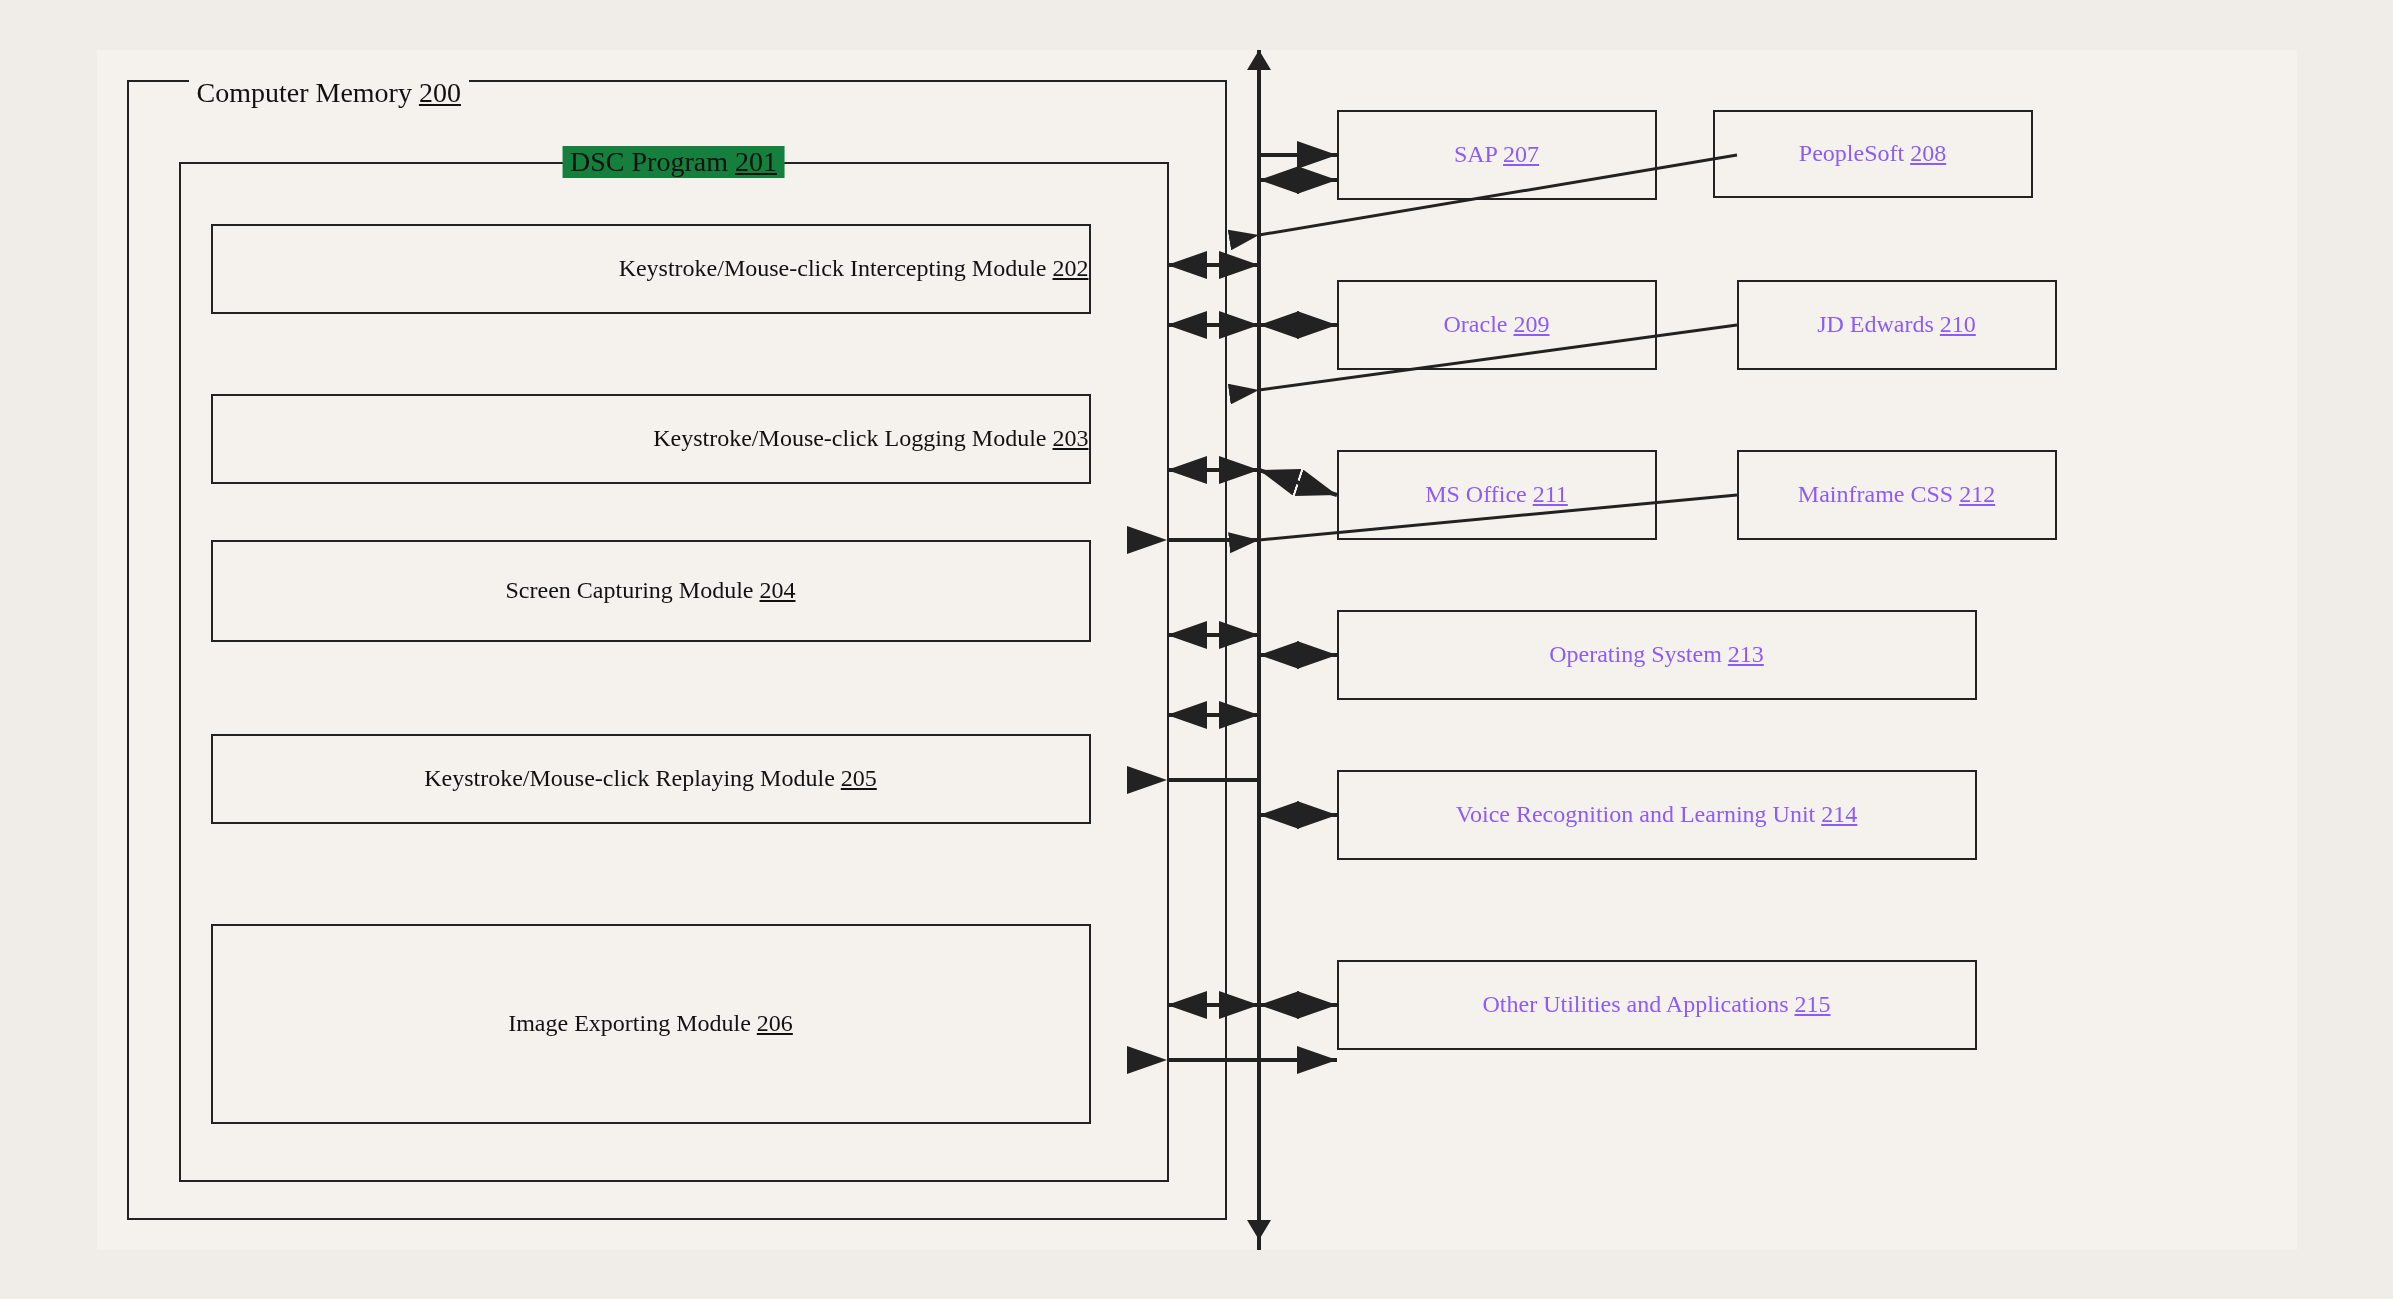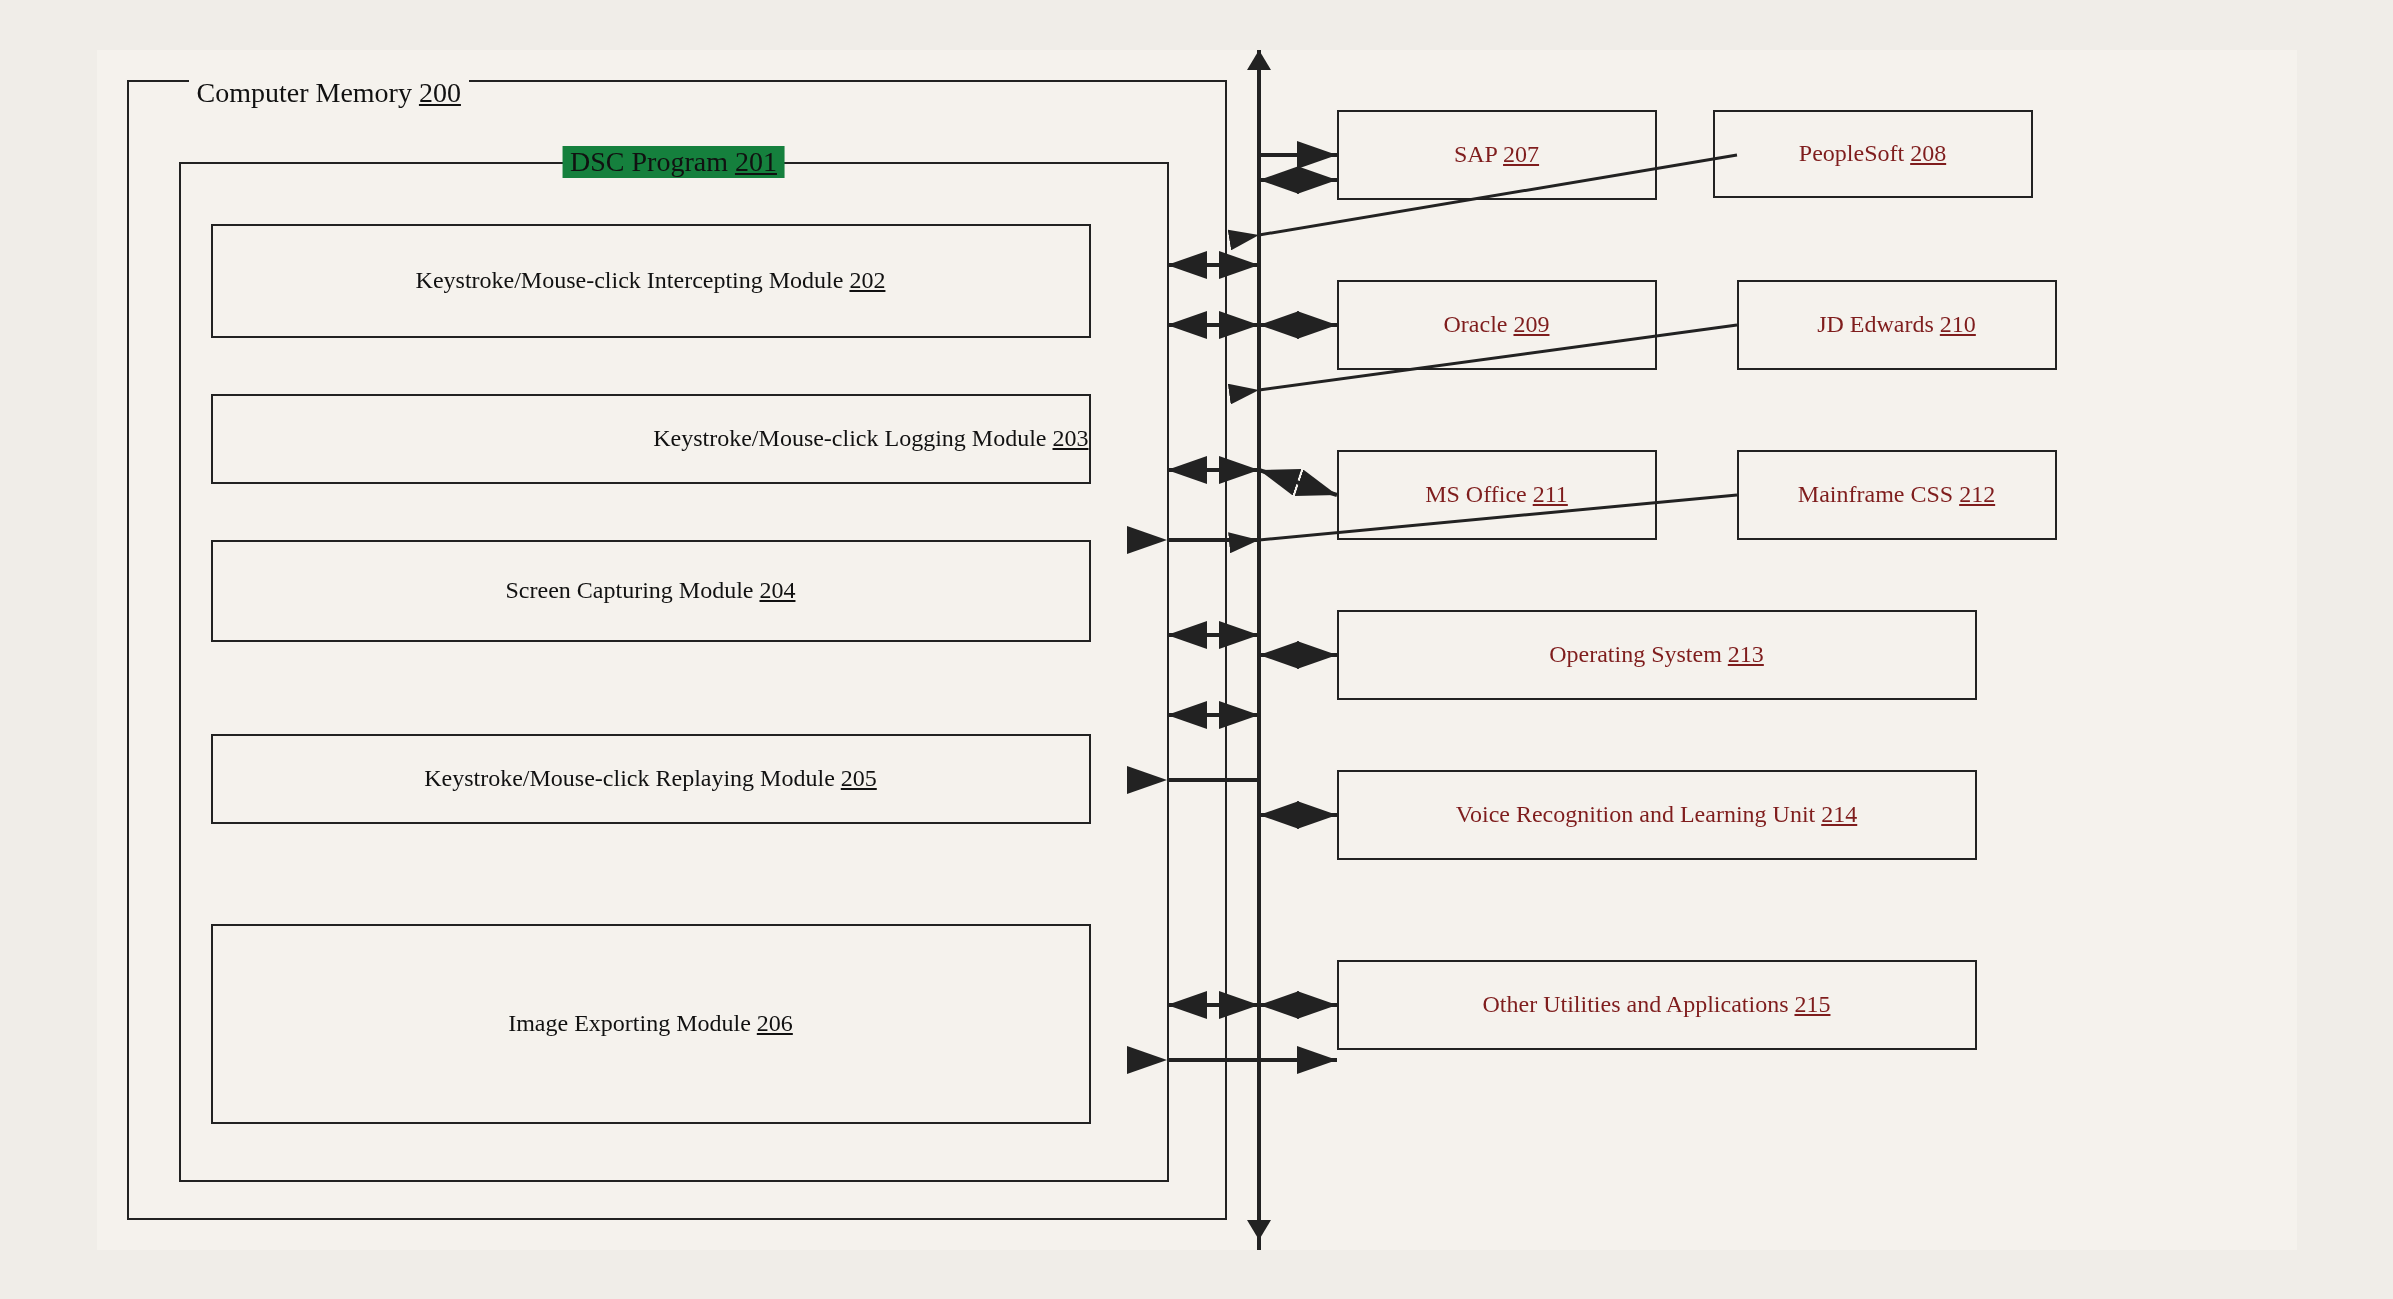--- a/index.html
+++ b/index.html
@@ -65,42 +65,42 @@
       background: #f5f2ed;
       display: flex;
       align-items: center;
       justify-content: center;
       text-align: center;
       font-size: 24px;
       color: #111;
       left: 30px;
       width: 880px;
     }
-    .module-box.m202 { top: 60px; height: 114px; }
+    .module-box.m202 { top: 60px; height: 90px; justify-content: flex-end; }
     .module-box.m203 { top: 230px; height: 90px; justify-content: flex-end; }
     .module-box.m204 { top: 376px; height: 102px; text-align: center; }
     .module-box.m205 { top: 570px; height: 90px; }
     .module-box.m206 { top: 760px; height: 200px; }
 
     
     .ref {
       text-decoration: underline;
     }
 
     
     .right-box {
       position: absolute;
       border: 2px solid #222;
       background: #f5f2ed;
       display: flex;
       align-items: center;
       justify-content: center;
       text-align: center;
       font-size: 24px;
-      color: #7f1d1d;
+      color: #8b5cf6;
     }
     
     .vert-line {
       position: absolute;
       left: 1160px;
       top: 0px;
       width: 4px;
       height: 1200px;
       background: #222;
     }

